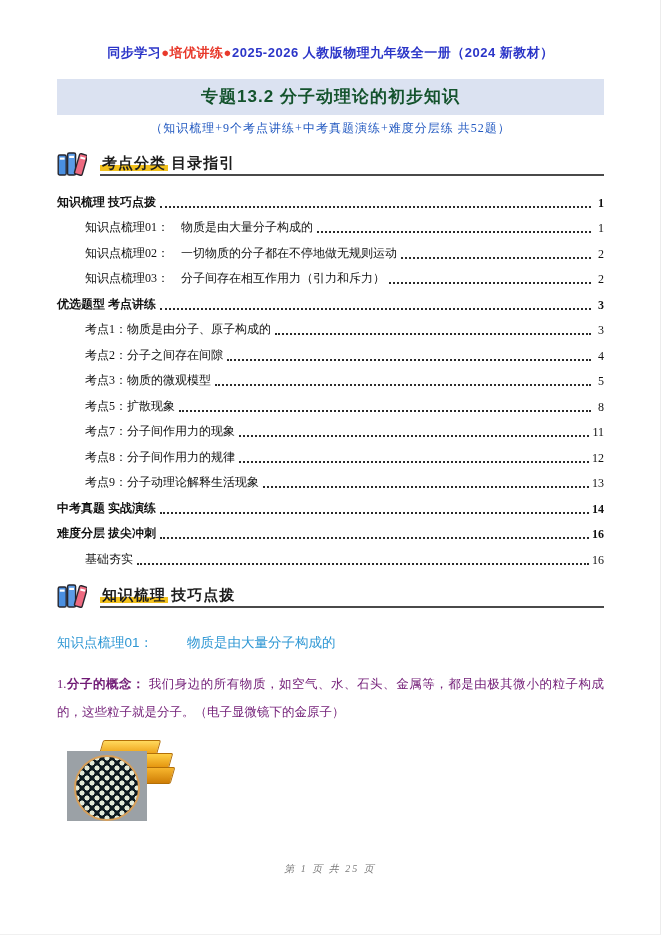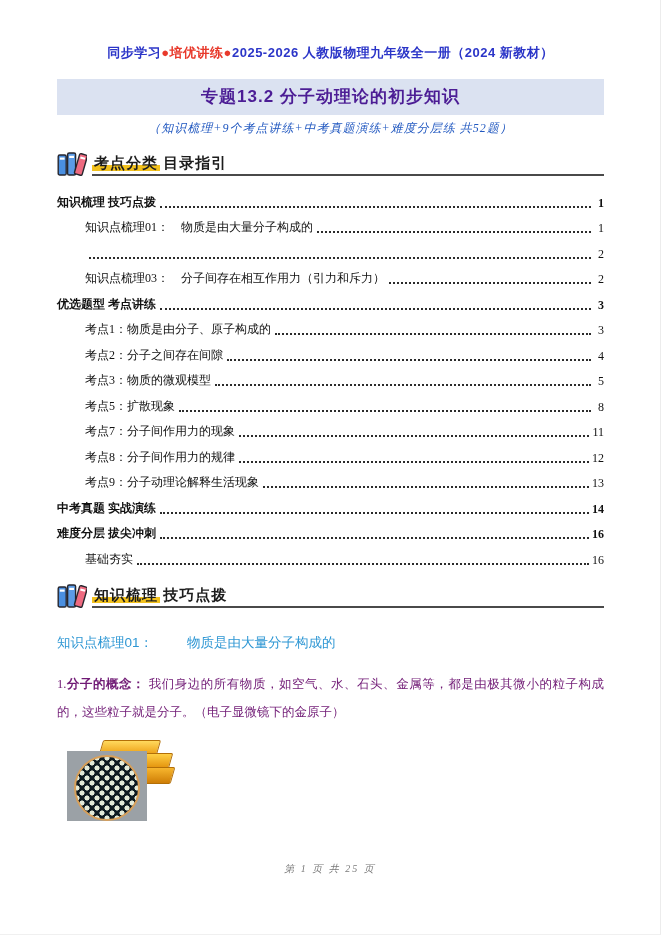--- a/index.html
+++ b/index.html
@@ -9,25 +9,25 @@
   .content{position:absolute;left:57px;right:56px;top:0;}
 
   
   .doc-header{margin-top:44px;text-align:center;font-family:"Liberation Sans","DejaVu Sans",sans-serif;
               font-weight:bold;font-size:13px;letter-spacing:.5px;white-space:nowrap;}
   .c-blue{color:#2B35C8;} .c-red{color:#E8392B;}
 
   
   .title-band{margin-top:17px;background:#DBE2F1;text-align:center;padding:6px 0 7px;}
   .title-band .t{font-family:"Liberation Sans","DejaVu Sans",sans-serif;font-size:17px;
-                 font-weight:600;color:#4c1d95;letter-spacing:1px;}
-  .subtitle{margin-top:5px;text-align:center;font-style:italic;color:#2158C0;font-size:12px;letter-spacing:1px;}
-
-  
-  .sec{display:flex;align-items:flex-end;margin-top:14px;}
+                 font-weight:600;color:#14532d;letter-spacing:1px;}
+  .subtitle{margin-top:5px;text-align:center;color:#2158C0;font-size:12px;letter-spacing:1px;}
+
+  
+  .sec{display:flex;align-items:flex-end;margin-top:14px;gap:8px;}
   .sec-icon{flex:0 0 auto;width:30px;height:25px;margin-right:5px;}
   .sec-body{flex:1;border-bottom:2px solid #4A4A4A;padding-bottom:1px;line-height:20px;}
   .sec-title{font-family:"Liberation Sans","DejaVu Sans",sans-serif;font-weight:bold;font-size:15px;
              color:#1c1c1c;letter-spacing:1px;
              background:linear-gradient(transparent 64%, #F2C11D 64%) no-repeat;
              background-size:68px 100%;padding:0 2px;}
 
   
   .toc{margin-top:10px;}
   .toc-row{display:flex;align-items:flex-end;height:25.5px;font-size:12px;}
@@ -102,20 +102,21 @@
           <span class="lbl">知识梳理 技巧点拨</span>
           <span class="dots"></span>
           <span class="pg">1</span>
         </div>
       <div class="toc-row ind">
           <span class="lbl">知识点梳理01：　物质是由大量分子构成的</span>
           <span class="dots"></span>
           <span class="pg">1</span>
         </div>
       <div class="toc-row ind">
+          <span class="lbl">知识点梳理02：　一切物质的分子都在不停地做无规则运动</span>
           <span class="dots"></span>
           <span class="pg">2</span>
         </div>
       <div class="toc-row ind">
           <span class="lbl">知识点梳理03：　分子间存在相互作用力（引力和斥力）</span>
           <span class="dots"></span>
           <span class="pg">2</span>
         </div>
       <div class="toc-row bold">
           <span class="lbl">优选题型 考点讲练</span>

